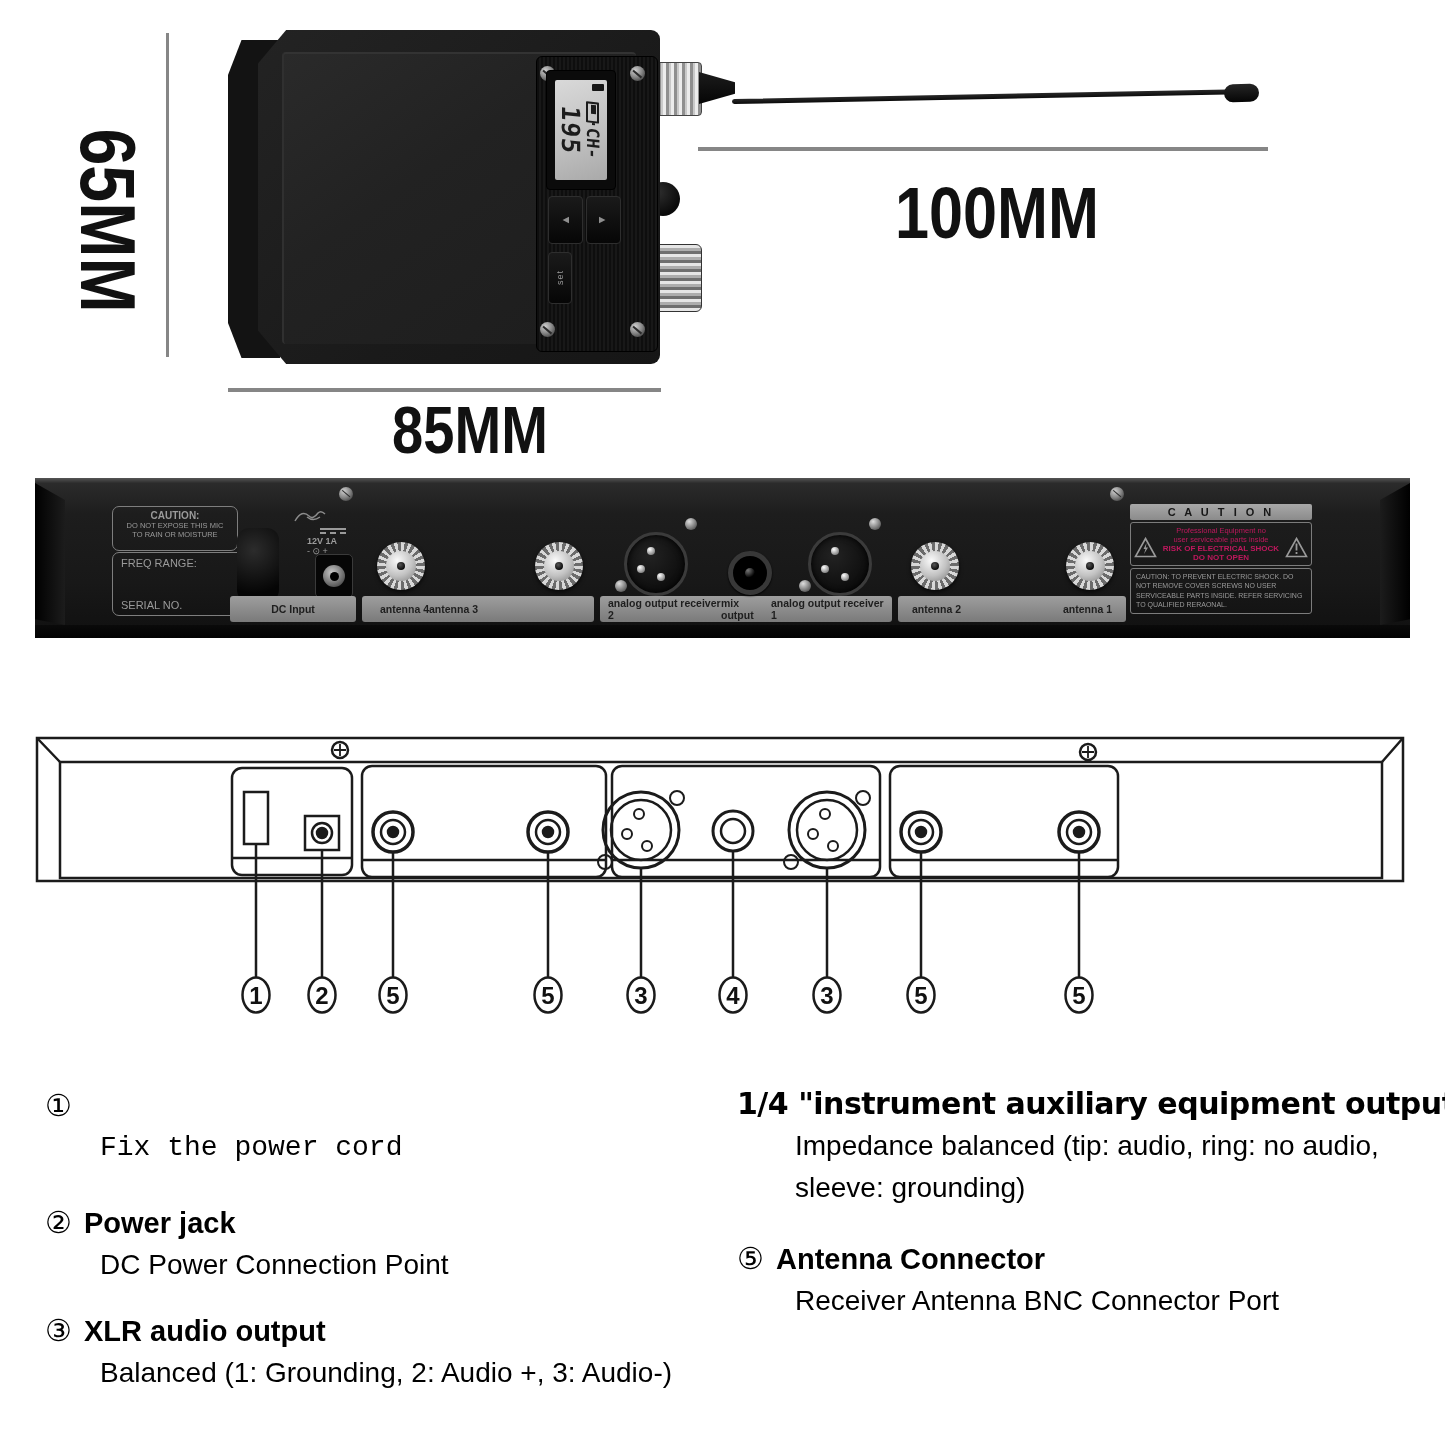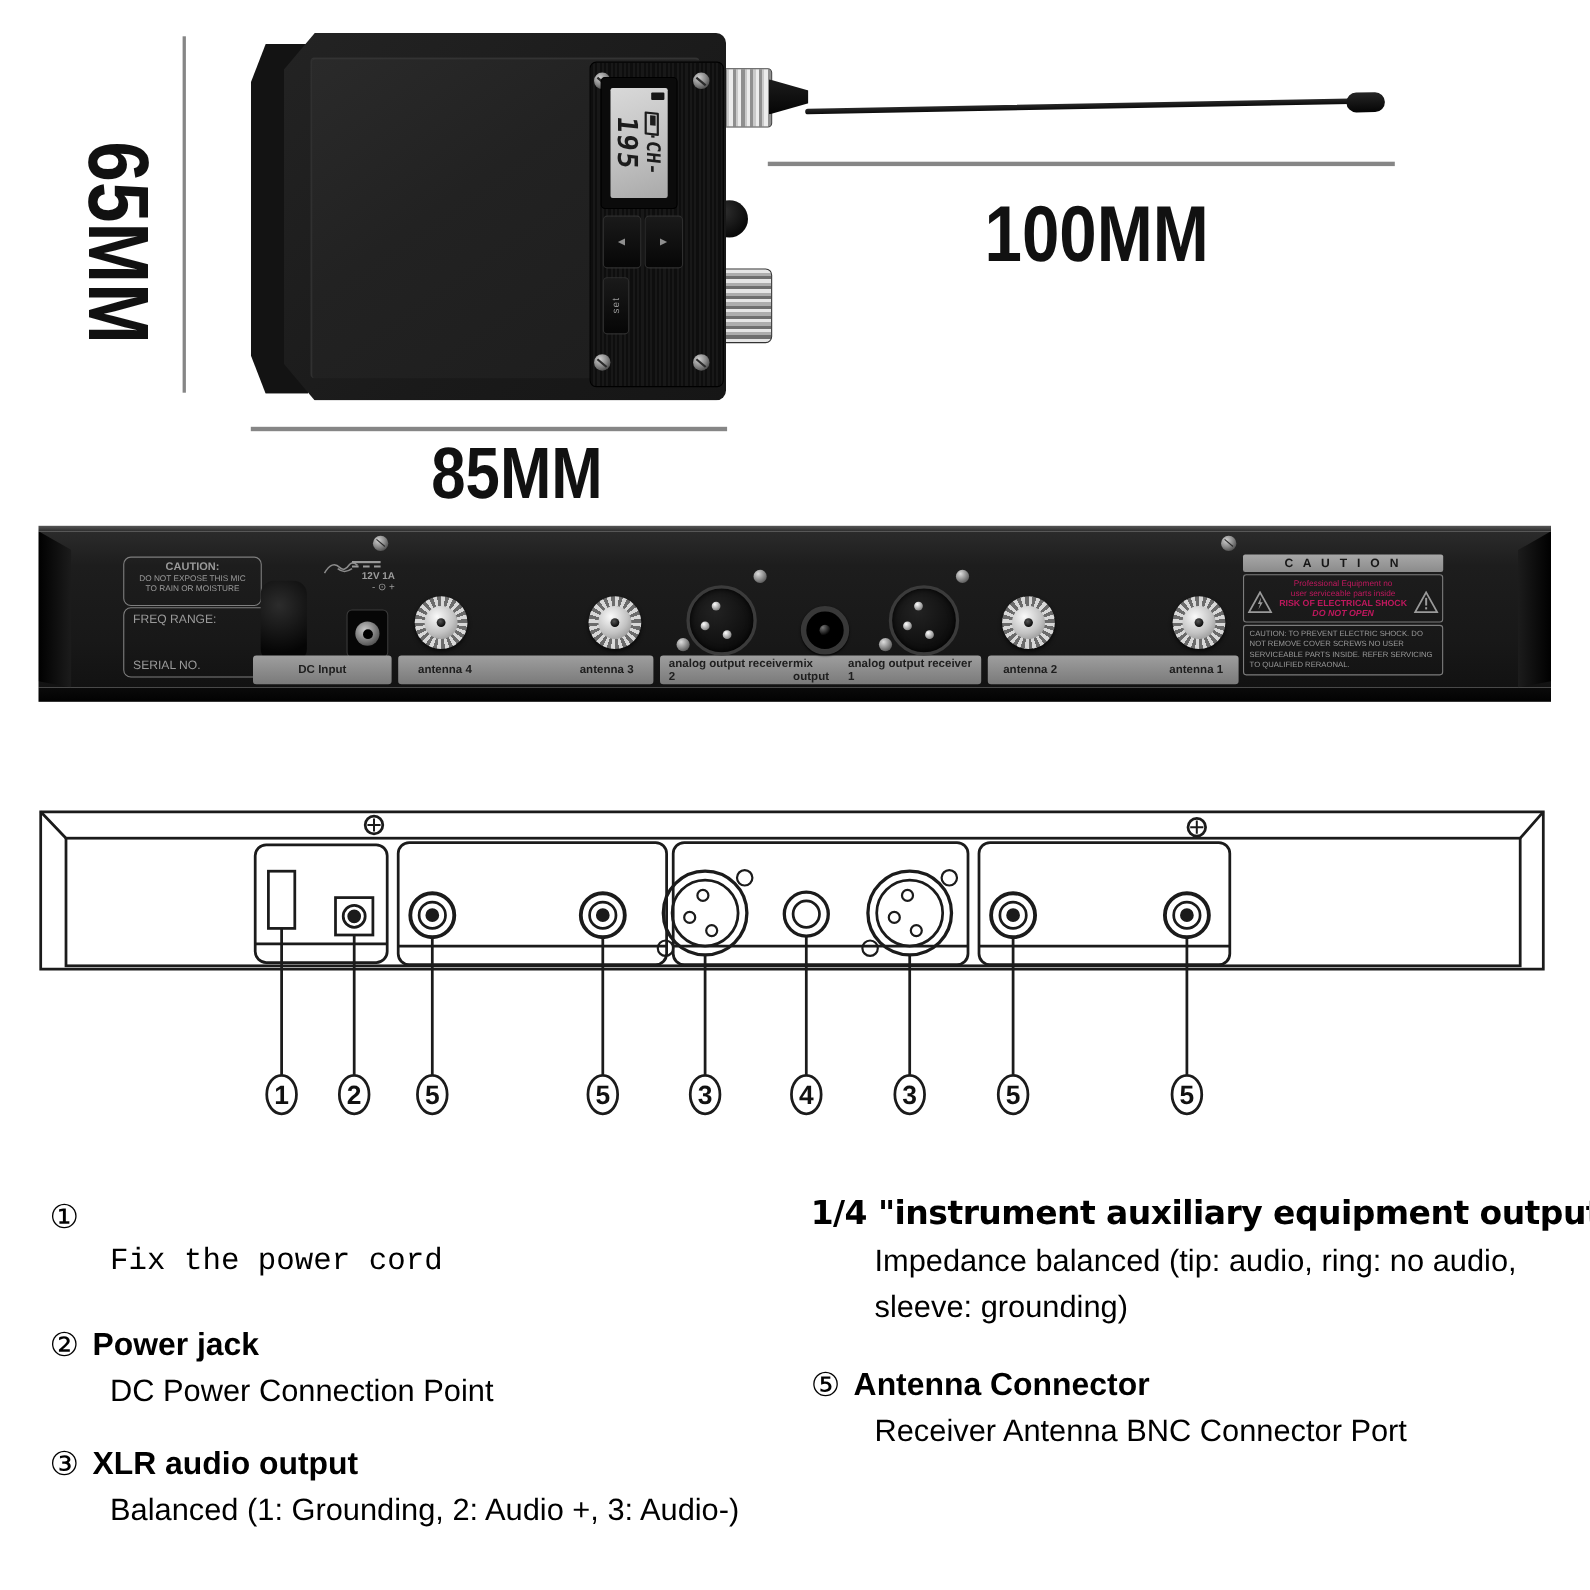--- a/index.html
+++ b/index.html
@@ -167,36 +167,36 @@
     </div>
     <div class="abs gbox" style="left:77px;top:74px;width:124px;height:58px;text-align:left;padding:4px 0 0 8px;">
       <div style="font-size:11px;">FREQ RANGE:</div>
       <div style="font-size:11px;margin-top:30px;">SERIAL NO.</div>
     </div>
 
     <div class="abs strain" style="left:202px;top:50px;width:42px;height:74px;"></div>
     <svg class="abs" style="left:258px;top:30px;" width="34" height="16" viewBox="0 0 34 16">
       <path d="M2,13 Q9,1 16,8 Q20,12 25,5 Q28,2 32,6 M14,9 Q20,14 27,9" fill="none" stroke="#8c8c8c" stroke-width="1.4"></path>
     </svg>
-    <div class="abs" style="left:272px;top:32px;width:52px;text-align:right;">
+    <div class="abs" style="left:272px;top:50px;width:52px;text-align:left;">
       <div style="width:26px;height:2px;background:#9a9a9a;margin:0 auto;"></div>
       <div style="width:26px;border-bottom:2px dashed #9a9a9a;margin:2px auto 2px;"></div>
       <div class="gtxt" style="font-size:9px;font-weight:700;">12V 1A</div>
       <div class="gtxt" style="font-size:9px;">- ⊙ +</div>
     </div>
     <div class="abs dcjack" style="left:280px;top:76px;width:36px;height:42px;">
       <div class="dcjack-i">
           <div class="dcjack-c"></div>
         </div>
     </div>
 
     <div class="abs strip" style="left:195px;top:118px;width:126px;height:26px;justify-content:center;">
       <span>DC Input</span>
     </div>
-    <div class="abs strip" style="left:327px;top:118px;width:232px;height:26px;justify-content:space-between;padding:0 18px;box-sizing:border-box;">
+    <div class="abs strip" style="left:327px;top:118px;width:232px;height:26px;padding:0 18px;box-sizing:border-box;">
       <span>antenna 4</span>
       <span>antenna 3</span>
     </div>
     <div class="abs strip" style="left:565px;top:118px;width:292px;height:26px;justify-content:flex-start;padding:0 8px;box-sizing:border-box;">
       <span>analog output receiver 2</span>
       <span>mix output</span>
       <span>analog output receiver 1</span>
     </div>
     <div class="abs strip" style="left:863px;top:118px;width:228px;height:26px;justify-content:space-between;padding:0 14px;box-sizing:border-box;">
       <span>antenna 2</span>
@@ -252,21 +252,21 @@
           <path d="M12.5,6 L9.5,12 H11.5 L10,17 L14,10.5 H11.8 Z" fill="#9a9a9a"></path>
         </svg>
         <svg style="position:absolute;right:3px;top:14px;" width="23" height="21" viewBox="0 0 23 21">
           <polygon points="11.5,1.5 21.5,19.5 1.5,19.5" fill="none" stroke="#9a9a9a" stroke-width="1.6"></polygon>
           <rect x="10.6" y="6.5" width="1.8" height="7" fill="#9a9a9a"></rect>
           <rect x="10.6" y="15" width="1.8" height="2" fill="#9a9a9a"></rect>
         </svg>
         <div style="font-size:7.5px;">Professional Equipment no</div>
         <div style="font-size:7.5px;">user serviceable parts inside</div>
         <div style="font-size:8px;font-weight:700;">RISK OF ELECTRICAL SHOCK</div>
-        <div style="font-size:8px;font-weight:700;font-style:italic;">DO NOT OPEN</div>
+        <div style="font-size:8px;font-weight:700;">DO NOT OPEN</div>
       </div>
       <div class="caut-small" style="margin-top:2px;border-radius:3px;">CAUTION: TO PREVENT ELECTRIC SHOCK. DO NOT REMOVE COVER SCREWS NO USER SERVICEABLE PARTS INSIDE. REFER SERVICING TO QUALIFIED RERAONAL.</div>
     </div>
   </div>
 
   <svg class="abs" style="left:0;top:735px;" width="1445" height="300" viewBox="0 0 1445 300">
     <g fill="none" stroke="#1b1b1b" stroke-width="2.5">
 
       <path d="M37,3 H1403 V146 H37 Z"></path>
       <path d="M37,3 L60,27 M1403,3 L1382,27"></path>

